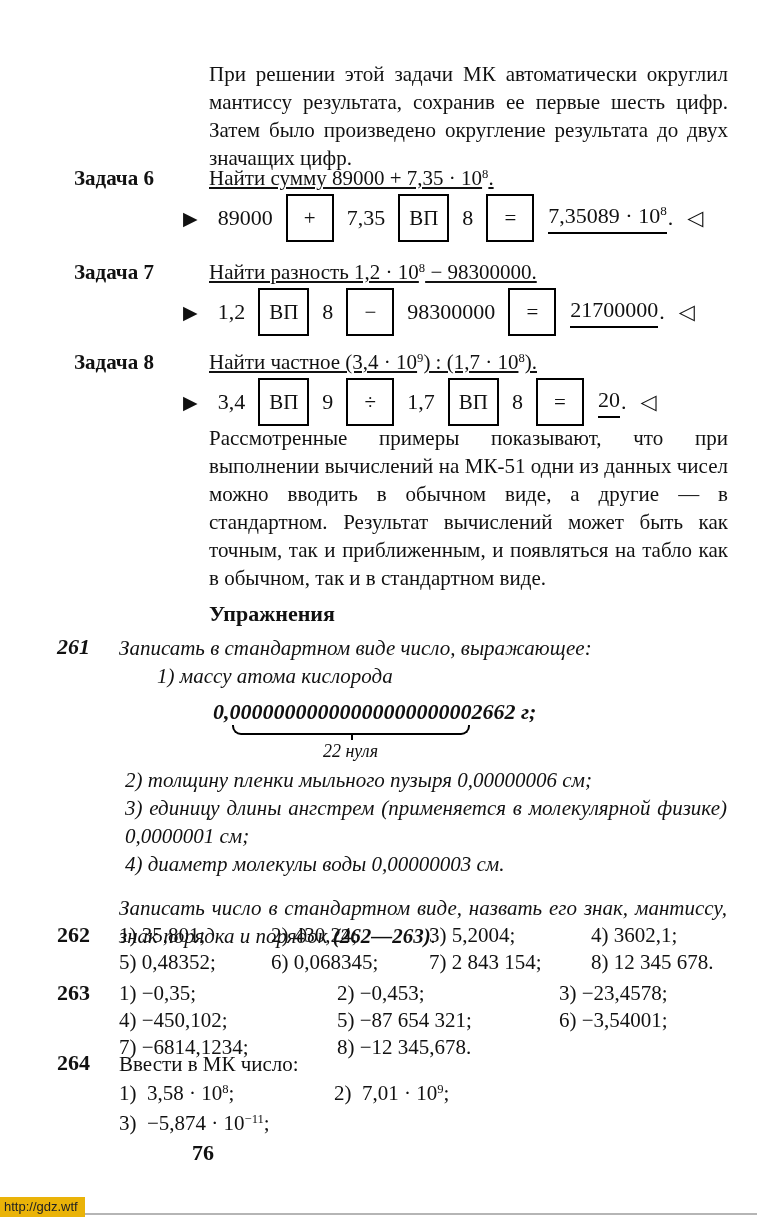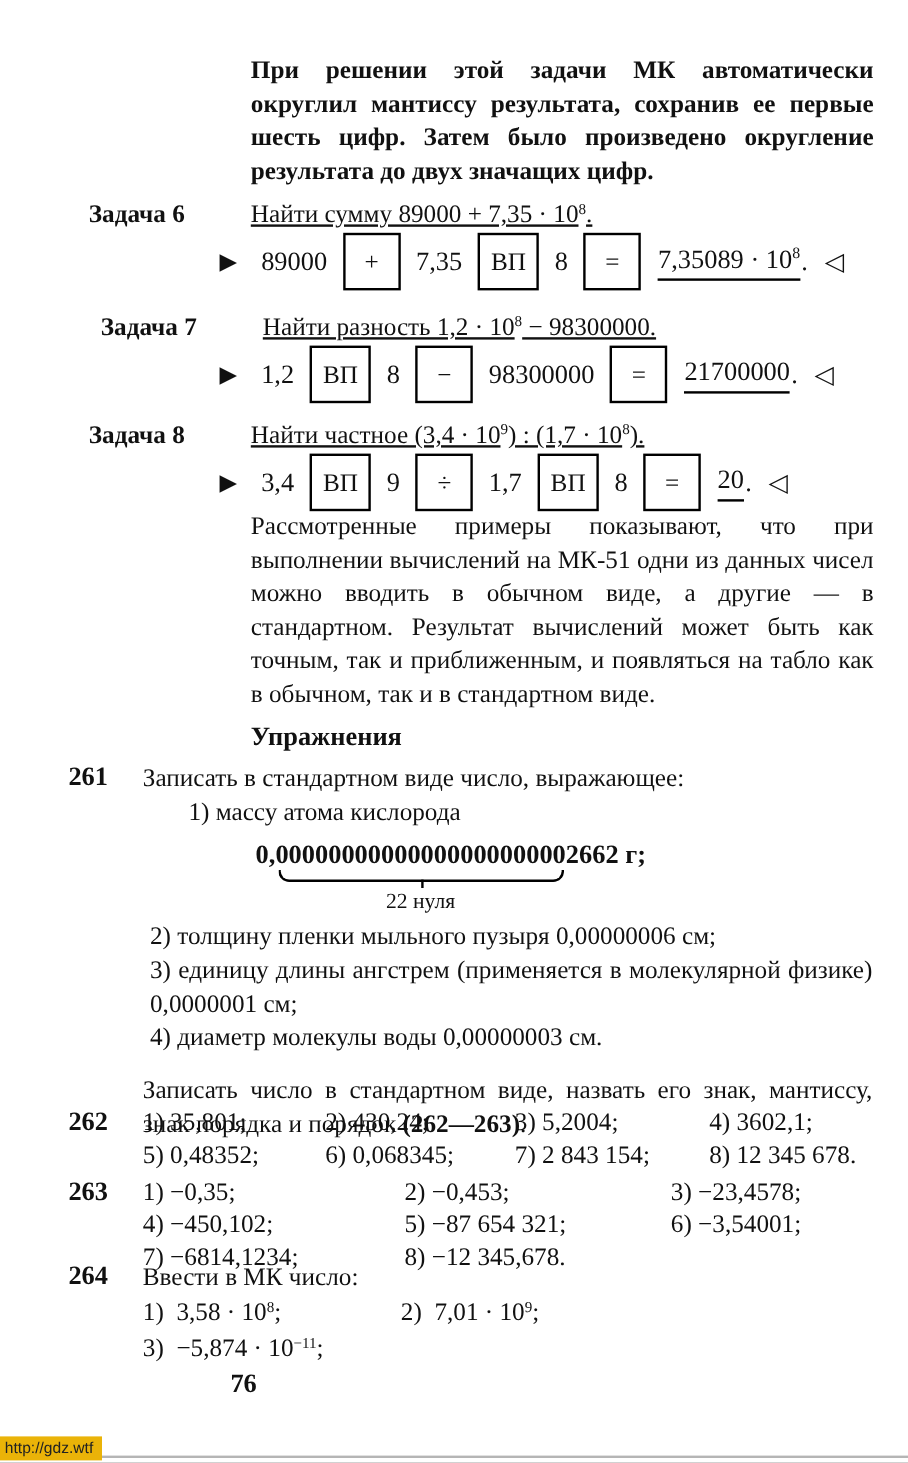--- a/index.html
+++ b/index.html
@@ -70,41 +70,41 @@
     font-family:"Liberation Sans","DejaVu Sans",sans-serif;
     font-size:13px; padding:2px 7px 3px 4px; display:inline-block;
   }
   .scan-line { background:#b5b5b5; height:2px; }
 </style>
 </head>
 <body>
 
 <div class="page">
 
-  <div class="abs para" style="left:209px; top:44px; width:519px;font-weight:bold;">При решении этой задачи МК автоматически округлил мантиссу результата, сохранив ее первые шесть цифр. Затем было произведено округление результата до двух значащих цифр.</div>
+  <div class="abs para" style="left:209px; top:60px; width:519px;">При решении этой задачи МК автоматически округлил мантиссу результата, сохранив ее первые шесть цифр. Затем было произведено округление результата до двух значащих цифр.</div>
 
   <div class="abs" style="left:0; top:166px; width:757px;">
     <span class="task-label">Задача 6</span>
     <div class="task-statement"><span class="tok tok-txt">Найти сумму 89000 + 7,35 · 10</span><span class="tok tok-sup"><span class="raise">8</span></span><span class="tok tok-txt">.</span></div>
   </div>
   <div class="abs calc-row" style="left:183px; top:194px;">
       <span class="tok tok-tri-r">▶</span>
       <span class="tok tok-txt">89000</span>
       <span class="tok tok-key">+</span>
       <span class="tok tok-txt">7,35</span>
       <span class="tok tok-key">ВП</span>
       <span class="tok tok-txt">8</span>
       <span class="tok tok-key">=</span>
       <span class="tok tok-res">7,35089 · 10</span>
       <span class="tok tok-ressup"><span class="raise">8</span></span>
       <span class="tok tok-dot">.</span>
       <span class="tok tok-tri-l">◁</span>
     </div>
 
-  <div class="abs" style="left:10px; top:260px; width:670px;">
+  <div class="abs" style="left:0; top:260px; width:670px;">
     <span class="task-label">Задача 7</span>
     <div class="task-statement"><span class="tok tok-txt">Найти разность 1,2 · 10</span><span class="tok tok-sup"><span class="raise">8</span></span><span class="tok tok-txt"> − 98300000.</span></div>
   </div>
   <div class="abs calc-row" style="left:183px; top:288px;">
       <span class="tok tok-tri-r">▶</span>
       <span class="tok tok-txt">1,2</span>
       <span class="tok tok-key">ВП</span>
       <span class="tok tok-txt">8</span>
       <span class="tok tok-key">−</span>
       <span class="tok tok-txt">98300000</span>
@@ -130,21 +130,21 @@
       <span class="tok tok-key">=</span>
       <span class="tok tok-res">20</span>
       <span class="tok tok-dot">.</span>
       <span class="tok tok-tri-l">◁</span>
     </div>
 
   <div class="abs para" style="left:209px; top:424px; width:519px;">Рассмотренные примеры показывают, что при выполнении вычислений на МК-51 одни из данных чисел можно вводить в обычном виде, а другие — в стандартном. Результат вычислений может быть как точным, так и приближенным, и появляться на табло как в обычном, так и в стандартном виде.</div>
 
   <div class="abs heading" style="left:209px; top:601px;">Упражнения</div>
 
-  <div class="abs" style="left:0; top:634px; width:618px;">
+  <div class="abs" style="left:0; top:634px; width:618px;font-style:italic;">
     <span class="ex-number">261</span>
     <div class="ex-body">
       <div class="ex-line">Записать в стандартном виде число, выражающее:</div>
       <div class="ex-line" style="padding-left:6px;margin-left:32px;">1)  массу атома кислорода</div>
       <div class="bignum">
         <span>0,</span><span class="braced"><span>0000000000000000000000</span><span class="brace"></span><span class="brace-label">22 нуля</span></span><span>2662 г;</span>
       </div>
       <div style="padding-left:6px; text-align:justify;">
         <div>2)  толщину пленки мыльного пузыря 0,00000006 см;</div>
         <div>3)  единицу длины ангстрем (применяется в молекулярной физике) 0,0000001 см;</div>

